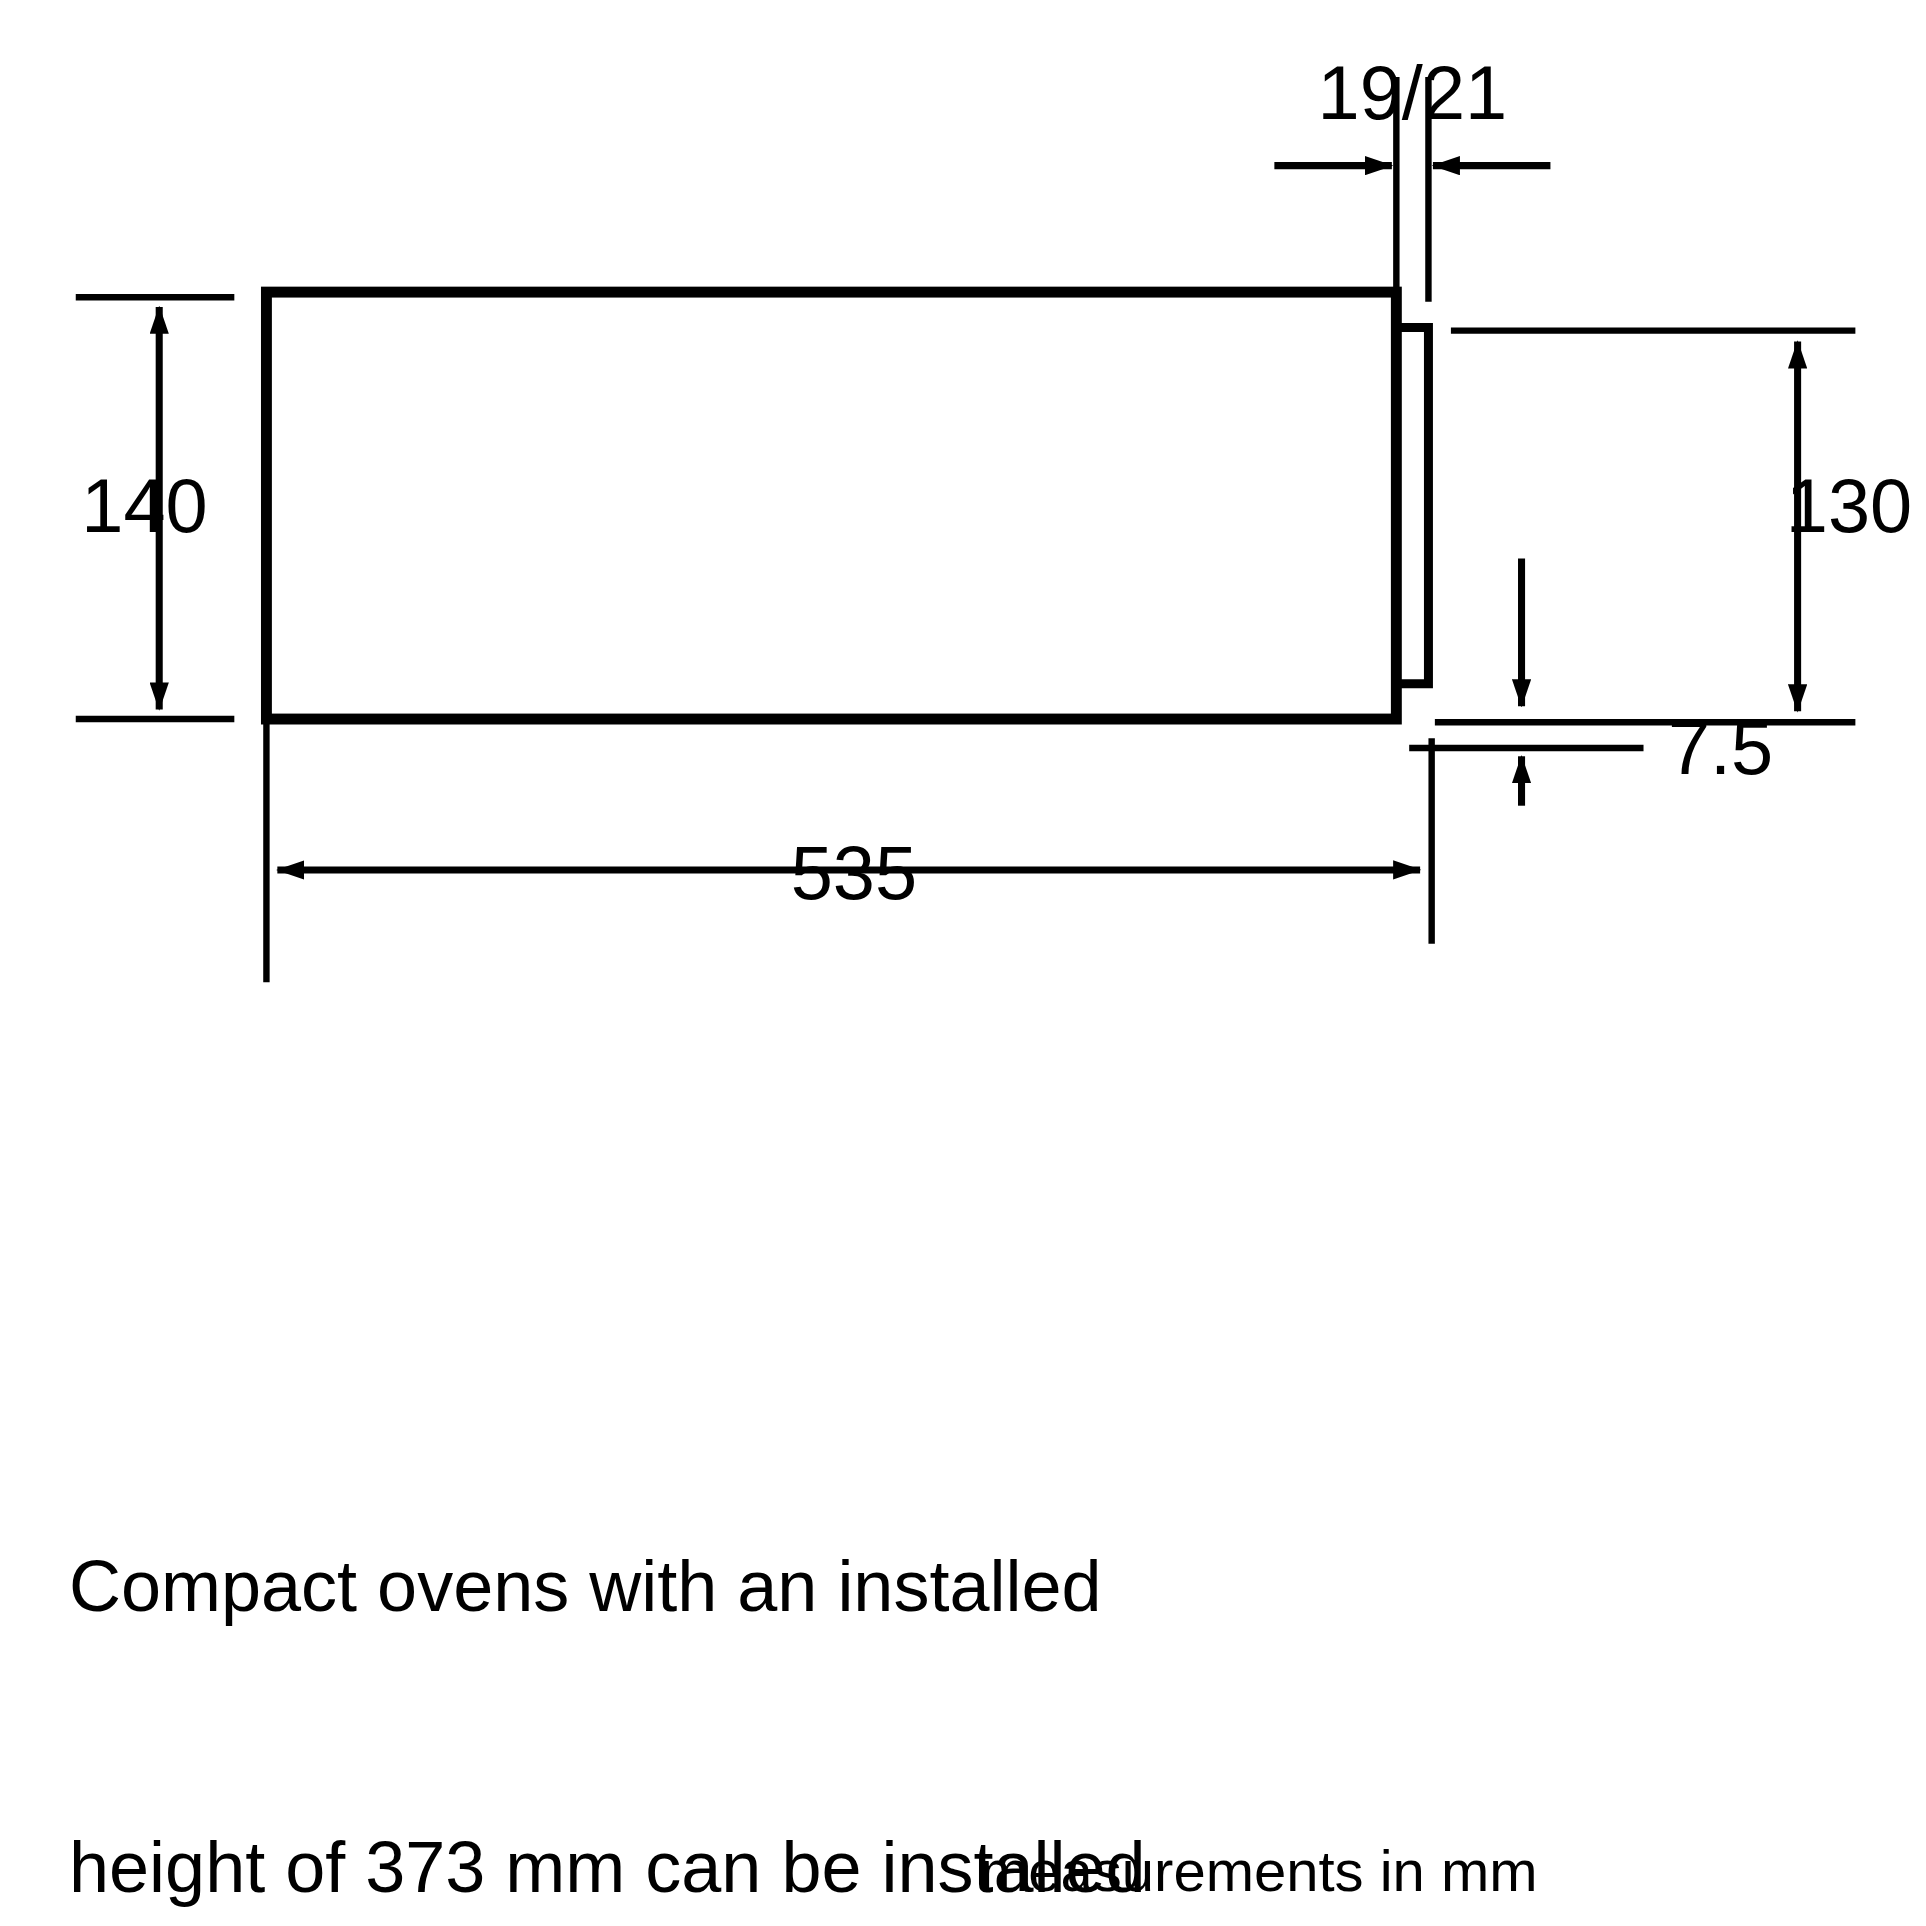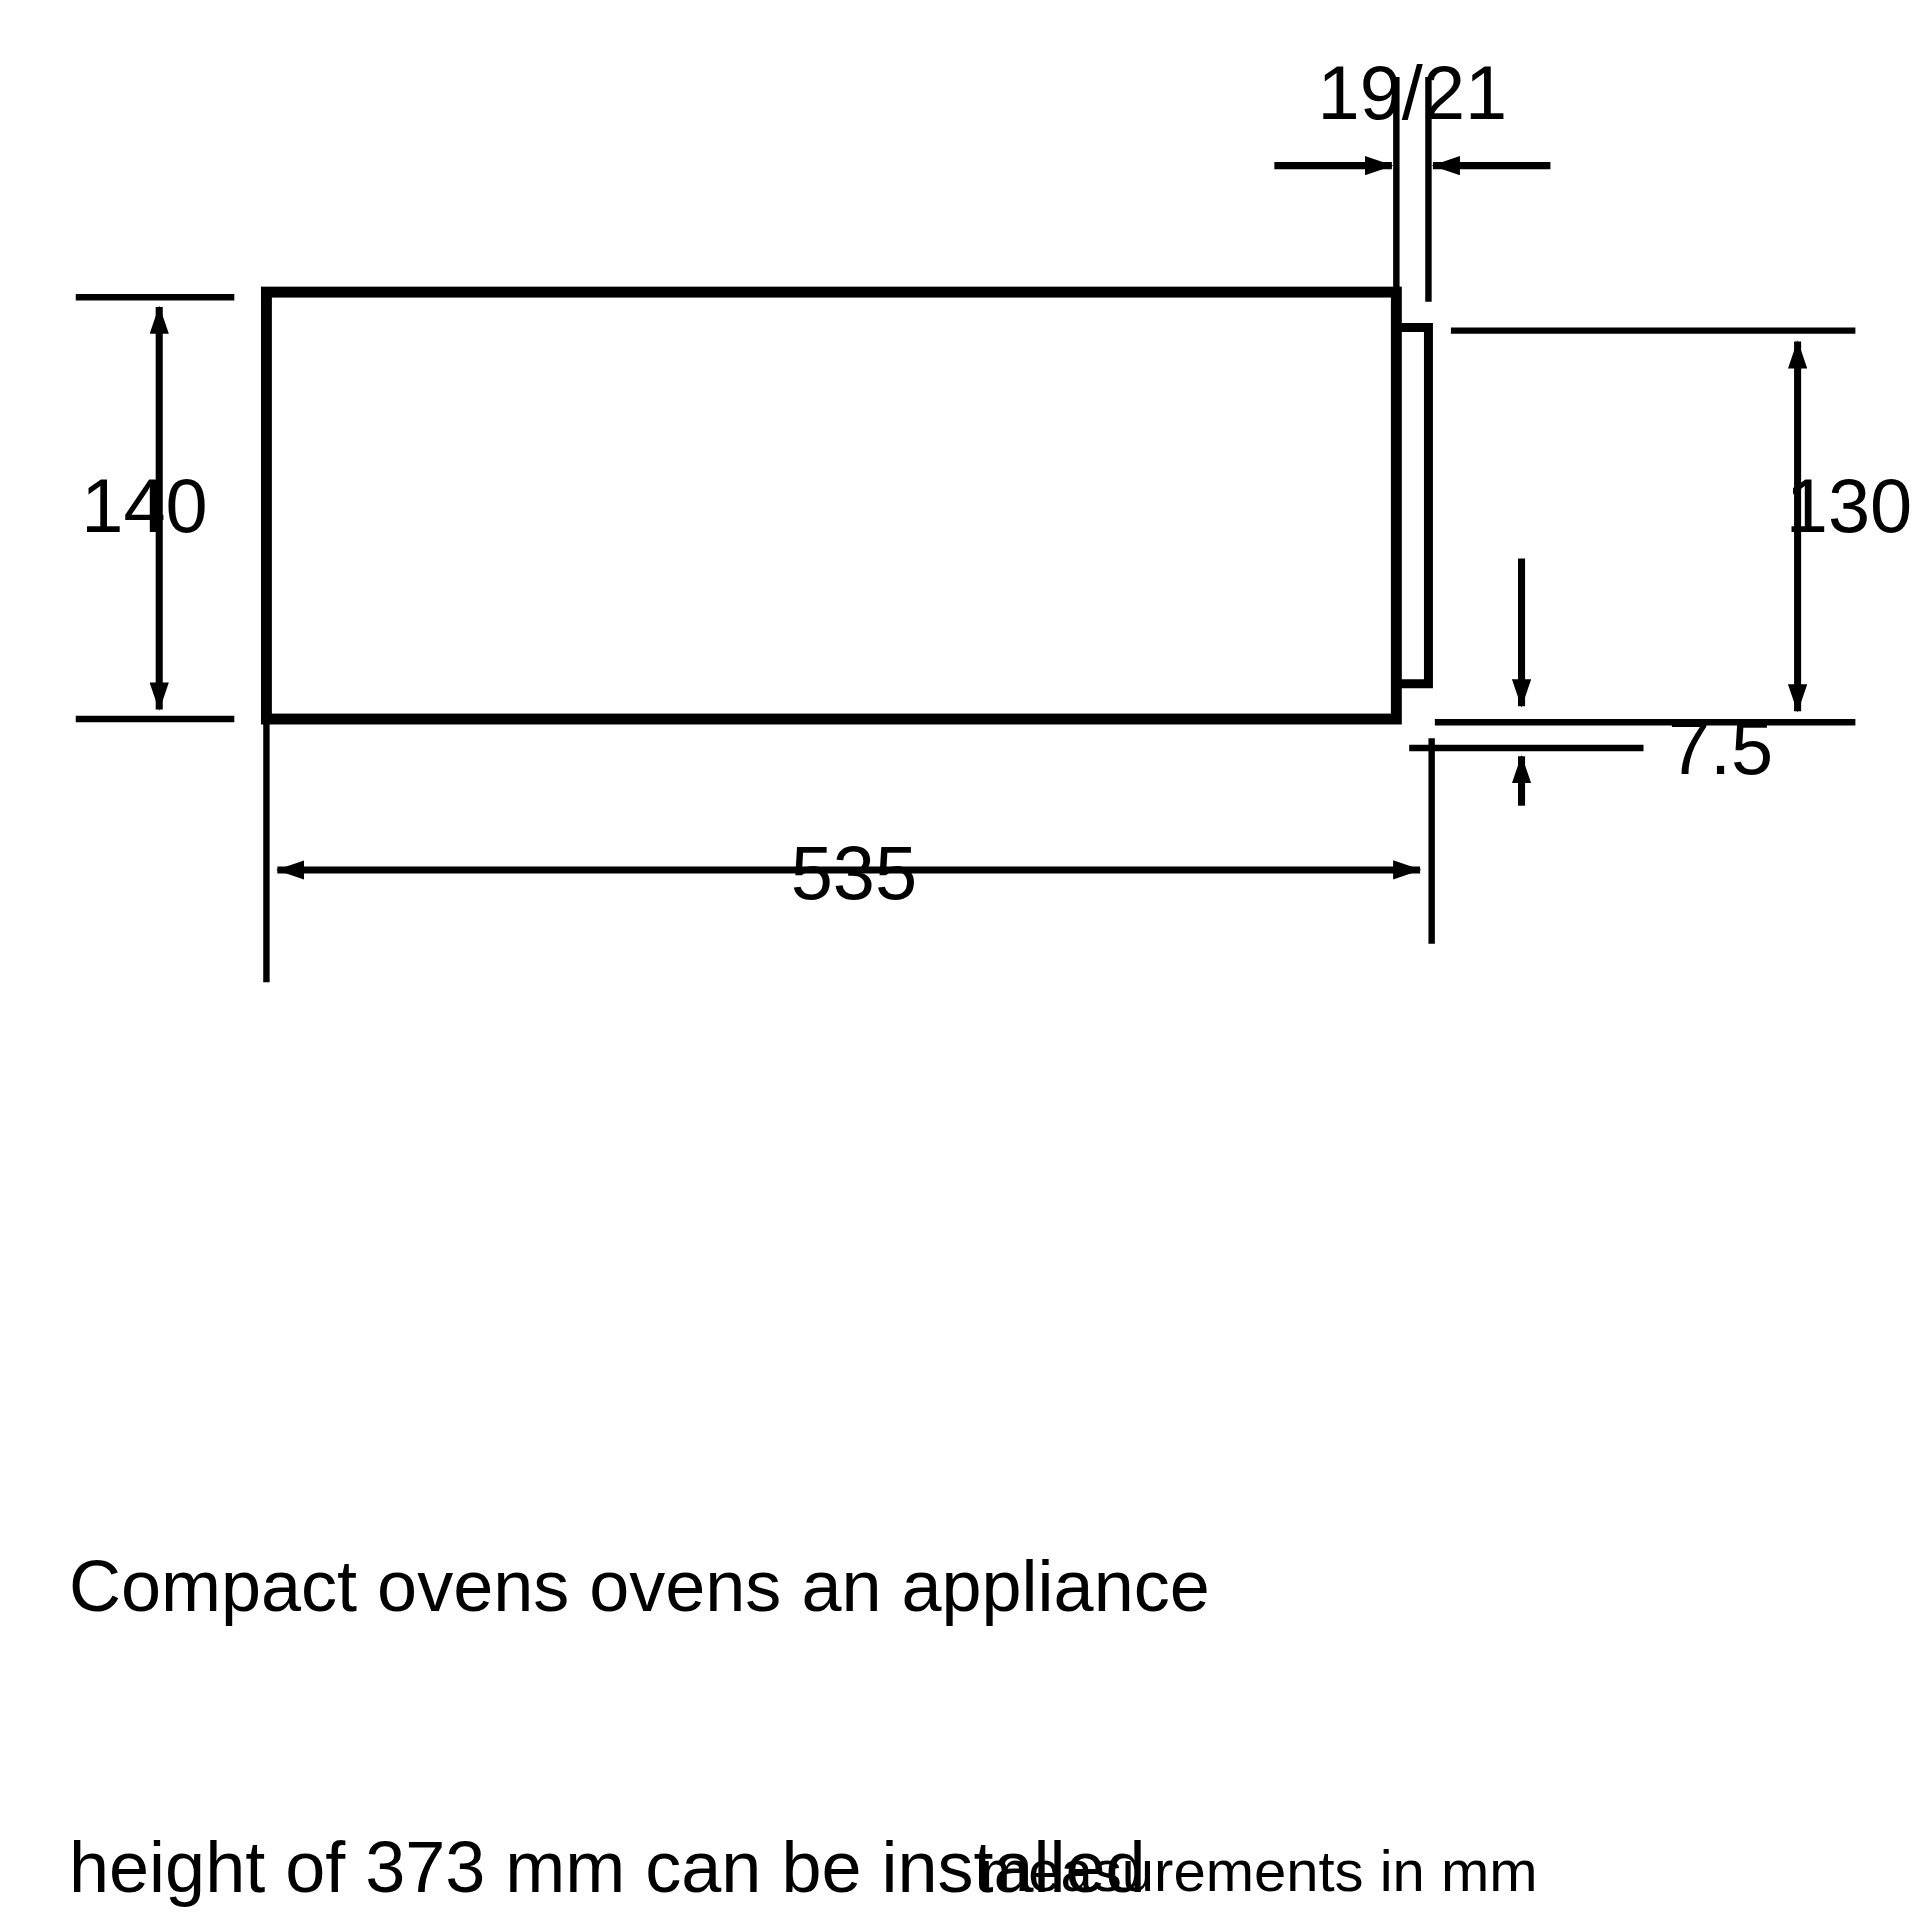--- a/index.html
+++ b/index.html
@@ -113,21 +113,21 @@
 
       <line x1="415" y1="1120" x2="415" y2="1530" stroke="#000000" stroke-width="10"></line>
       <line x1="2230" y1="1150" x2="2230" y2="1470" stroke="#000000" stroke-width="10"></line>
 
       <line x1="432" y1="1355" x2="2212" y2="1355" stroke="#000000" stroke-width="11" marker-start="url(#arrowStart)" marker-end="url(#arrowEnd)"></line>
       <text class="dim-text" x="1330" y="1400" text-anchor="middle">535</text>
     </g>
   </svg>
 
   <div class="note-text" id="note-block">
-    <div>Compact ovens ovens an appliance</div>
+    <div>Compact ovens with an installed</div>
     <div>height of 373 mm can be installed</div>
     
     
   </div>
 
   <div class="note-text" id="footer-note">measurements in mm</div>
 
 </div>
 
 

